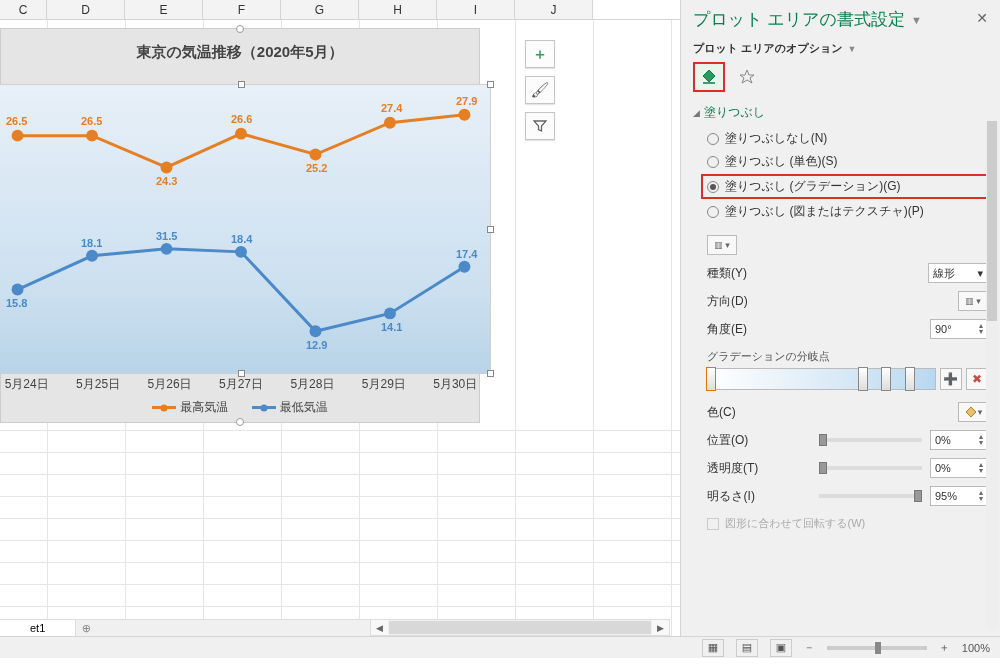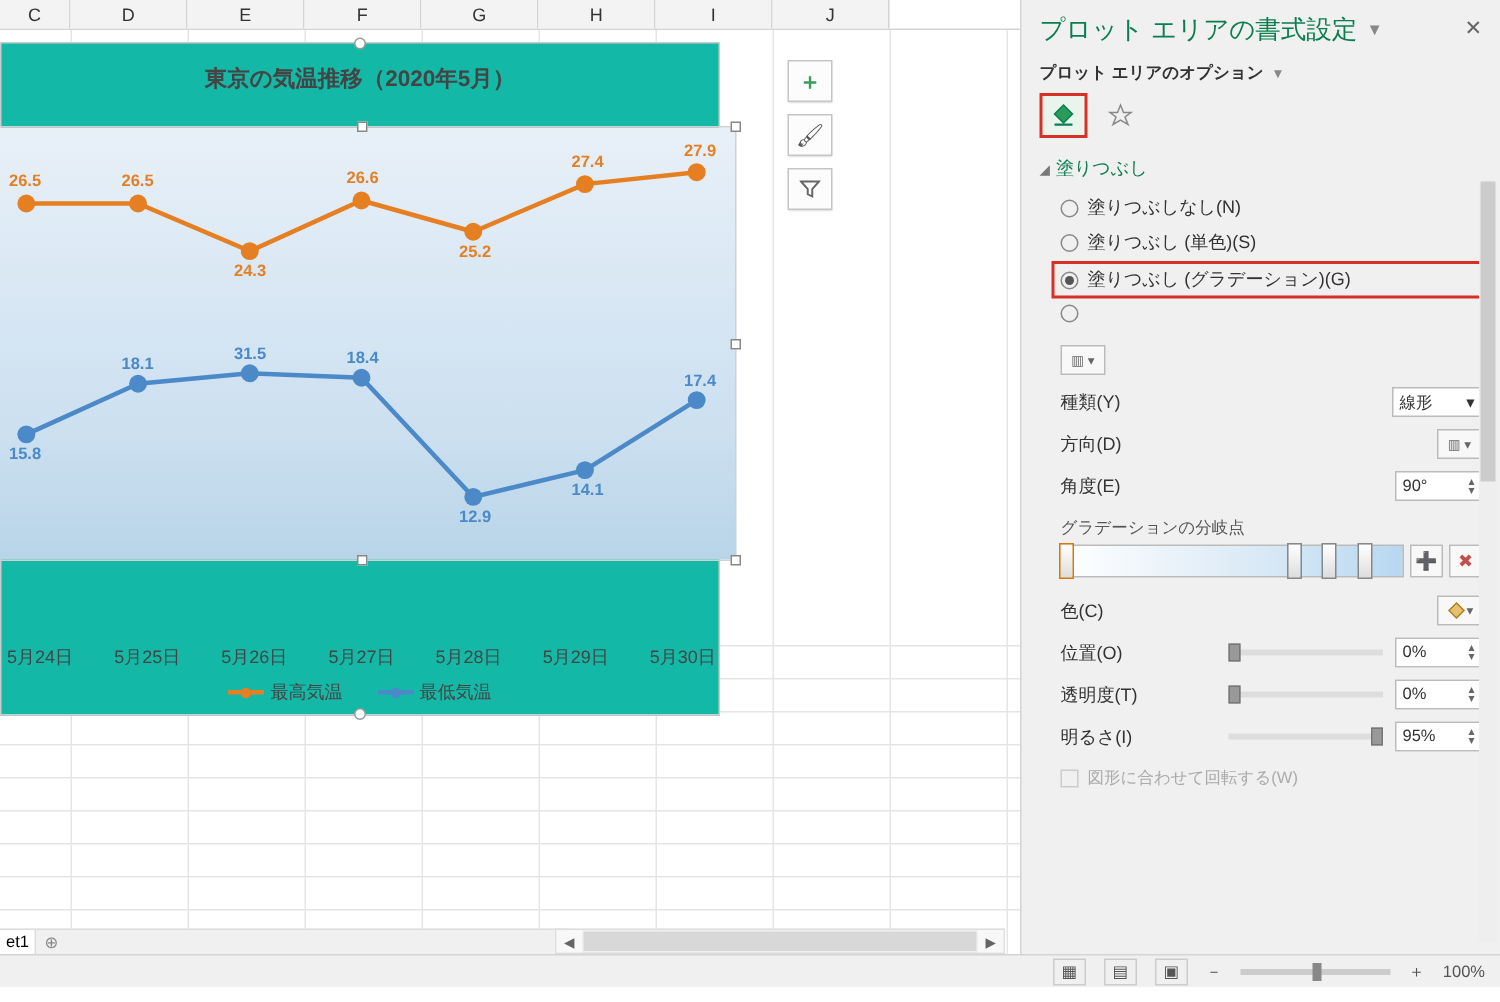--- a/index.html
+++ b/index.html
@@ -4,21 +4,21 @@
 <style>
 *{box-sizing:border-box;margin:0;padding:0;font-family:"Yu Gothic UI","Meiryo",sans-serif;}
 body{width:1000px;height:668px;background:#fff;overflow:hidden;position:relative;}
 .main{display:flex;height:636px;}
 .sheet-area{flex:1;position:relative;background:#fff;overflow:hidden;}
 .col-headers{display:flex;height:20px;border-bottom:1px solid #d4d4d4;}
 .ch{width:78px;text-align:center;font-size:12px;color:#333;border-right:1px solid #d4d4d4;background:#f3f3f3;line-height:20px;}
 .cells{position:absolute;top:20px;left:0;right:0;bottom:0;}
 .rowline{position:absolute;left:0;right:0;height:1px;background:#e5e5e5;}
 .colline{position:absolute;top:0;bottom:0;width:1px;background:#e5e5e5;}
-.chart{position:absolute;top:28px;left:0;width:480px;height:449px;background:#14b8a6;border:1px solid #ccc;}
+.chart{position:absolute;top:28px;left:0;width:480px;height:395px;background:#e5e5e5;border:1px solid #ccc;}
 .chart-title{text-align:center;font-size:15px;font-weight:bold;padding:14px 0 8px;color:#444;}
 .h-mid-top{top:-4px;left:50%;transform:translateX(-50%);}
 .h-mid-right{right:-4px;top:50%;transform:translateY(-50%);}
 .h-mid-bot{bottom:-4px;left:50%;transform:translateX(-50%);}
 .handle{width:8px;height:8px;background:#fff;border:1px solid #999;border-radius:50%;position:absolute;}
 .plot-area{position:absolute;top:55px;left:-10px;width:500px;height:290px;background:linear-gradient(to bottom,#e8f0f8,#cce0f0 70%,#b8d4e8);border:1px solid #d0d0d0;}
 .plot-handle{width:7px;height:7px;background:#fff;border:1px solid #888;position:absolute;}.ph-tr{top:-4px;right:-4px;}.ph-br{bottom:-4px;right:-4px;}
 .ph-tm{top:-4px;left:50%;margin-left:-3px;}.ph-bm{bottom:-4px;left:50%;margin-left:-3px;}.ph-rm{right:-4px;top:50%;margin-top:-3px;}
 svg.lines{position:absolute;top:0;left:0;width:100%;height:100%;}
 .data-label{position:absolute;font-size:11px;font-weight:bold;pointer-events:none;}
@@ -67,21 +67,21 @@
 .small-btn{width:22px;height:22px;border:1px solid #bbb;background:#f8f8f8;display:flex;align-items:center;justify-content:center;font-size:12px;color:#666;cursor:pointer;}
 .slider-row{display:flex;align-items:center;font-size:12px;color:#333;padding:4px 0;}
 .slider-row .ctrl-label{width:75px;}
 .slider{flex:1;height:4px;background:#ddd;margin:0 8px;position:relative;}
 .slider-thumb{position:absolute;top:-4px;width:8px;height:12px;background:#999;border:1px solid #777;}
 .checkbox-row{display:flex;align-items:center;font-size:11px;color:#aaa;padding:6px 0;margin-left:14px;}
 .chk{width:12px;height:12px;border:1px solid #ccc;margin-right:6px;}
 .panel-scroll{position:absolute;top:120px;right:2px;width:12px;bottom:8px;background:#eee;}
 .panel-scroll-thumb{width:10px;height:200px;background:#ccc;margin:1px;}
 .sheet-tabs{position:absolute;bottom:0;left:0;width:380px;height:17px;background:#f0f0f0;border-top:1px solid #ddd;display:flex;align-items:center;font-size:11px;}
-.tab{padding:0 4px;height:100%;display:flex;align-items:center;background:#fff;border-right:1px solid #ddd;}
+.tab{padding:0 30px;height:100%;display:flex;align-items:center;background:#fff;border-right:1px solid #ddd;}
 .tab-add{width:20px;text-align:center;color:#888;cursor:pointer;}
 .statusbar{height:22px;background:#f0f0f0;border-top:1px solid #d4d4d4;display:flex;align-items:center;justify-content:flex-end;padding:0 10px;gap:12px;font-size:11px;color:#555;}
 .sb-btn{width:22px;height:18px;border:1px solid #ccc;display:flex;align-items:center;justify-content:center;font-size:11px;cursor:pointer;}
 .zoom-slider{width:100px;height:4px;background:#ccc;position:relative;}
 .zoom-thumb{position:absolute;left:48px;top:-4px;width:6px;height:12px;background:#888;}
 </style>
 </head>
 <body>
 
 <div class="main">
@@ -238,20 +238,21 @@
       <div class="radio-item">
           <span class="radio"></span>
           <span>塗りつぶし (単色)(S)</span>
         </div>
       <div class="radio-item boxed">
           <span class="radio checked"></span>
           <span>塗りつぶし (グラデーション)(G)</span>
         </div>
       <div class="radio-item">
           <span class="radio"></span>
+          <span>塗りつぶし (図またはテクスチャ)(P)</span>
         </div>
     </div>
 
     <div class="controls">
       <div class="ctrl-row">
           <span class="combo-btn">▥ ▾</span>
         </div>
       <div class="ctrl-row">
           <span class="ctrl-label">種類(Y)</span>
           <span class="ctrl-input wide">

